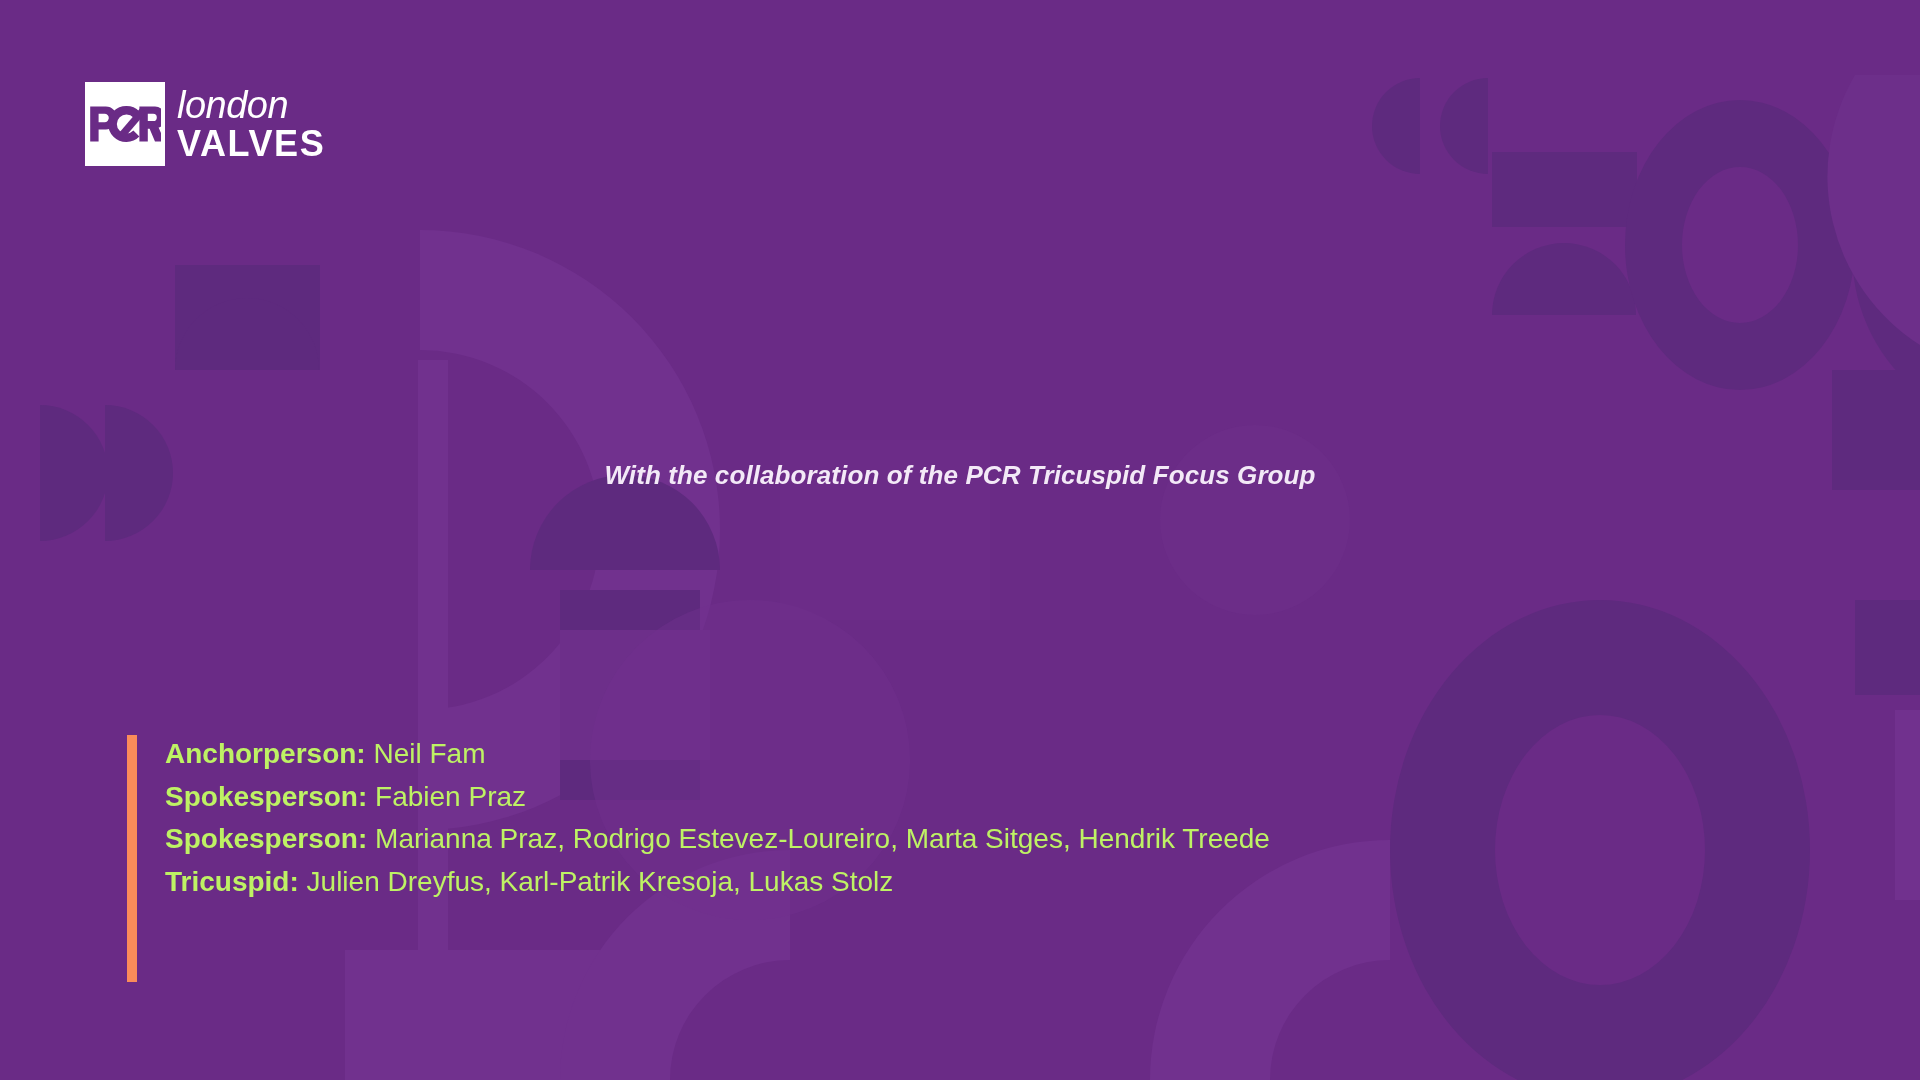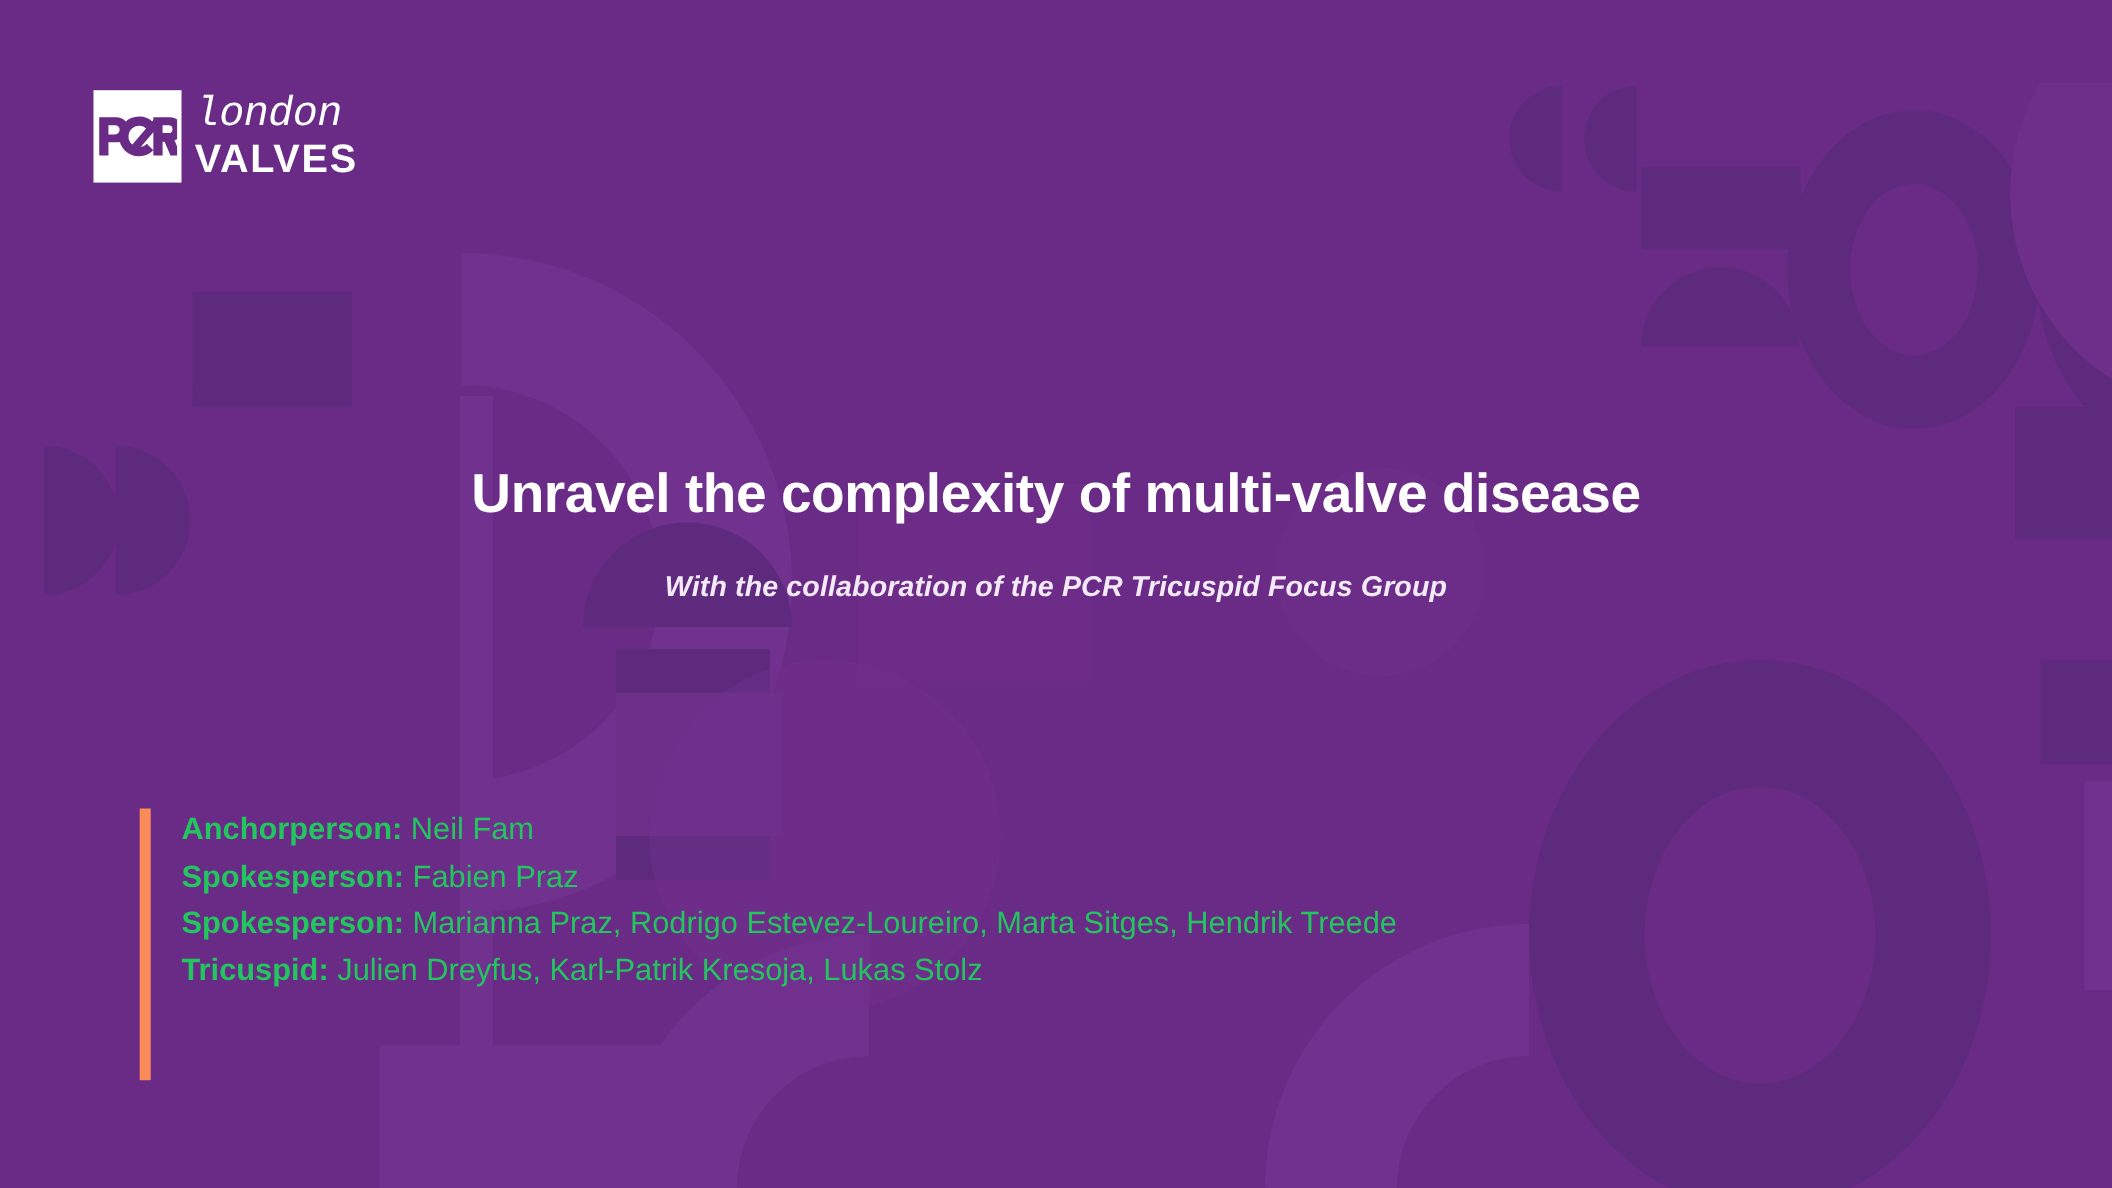--- a/index.html
+++ b/index.html
@@ -51,21 +51,20 @@
     justify-content:center;
     line-height:1;
   }
   .logo-city {
     font-size:38px;
     font-style:italic;
     font-weight:400;
     color:#ffffff;
     letter-spacing:-0.5px;
     margin-bottom:2px;
-    font-family:Liberation Mono, monospace;
   }
   .logo-brand {
     font-size:36px;
     font-weight:700;
     color:#ffffff;
     letter-spacing:1.6px;
   }
 
   
   .title-block {
@@ -100,21 +99,21 @@
     max-width:1250px;
   }
   .credits-accent {
     position:absolute;
     left:0; top:0;
     width:10px; height:247px;
     background:#fa8c5a;
   }
   .credit-line {
     font-size:28px;
-    color:#22c55e;
+    color:#bef264;
     line-height:1.38;
     margin-bottom:4px;
     font-weight:400;
   }
   .credit-line:last-child { margin-bottom:0; }
   .credit-role {
     font-weight:700;
   }
   .credit-names { font-weight:400; }
 </style>
@@ -191,21 +190,20 @@
         </g>
       </svg>
     </div>
     <div class="logo-words">
       <div class="logo-city">london</div>
       <div class="logo-brand">VALVES</div>
     </div>
   </div>
 
   <div class="title-block">
-    <h1 class="slide-title">Unravel the complexity of multi-valve disease</h1>
     <div class="slide-subtitle">With the collaboration of the PCR Tricuspid Focus Group</div>
   </div>
 
   <div class="credits">
     <div class="credits-accent"></div>
 
     <div class="credit-line">
       <span class="credit-role">Anchorperson:</span>
       <span class="credit-names">Neil Fam</span>
     </div>

